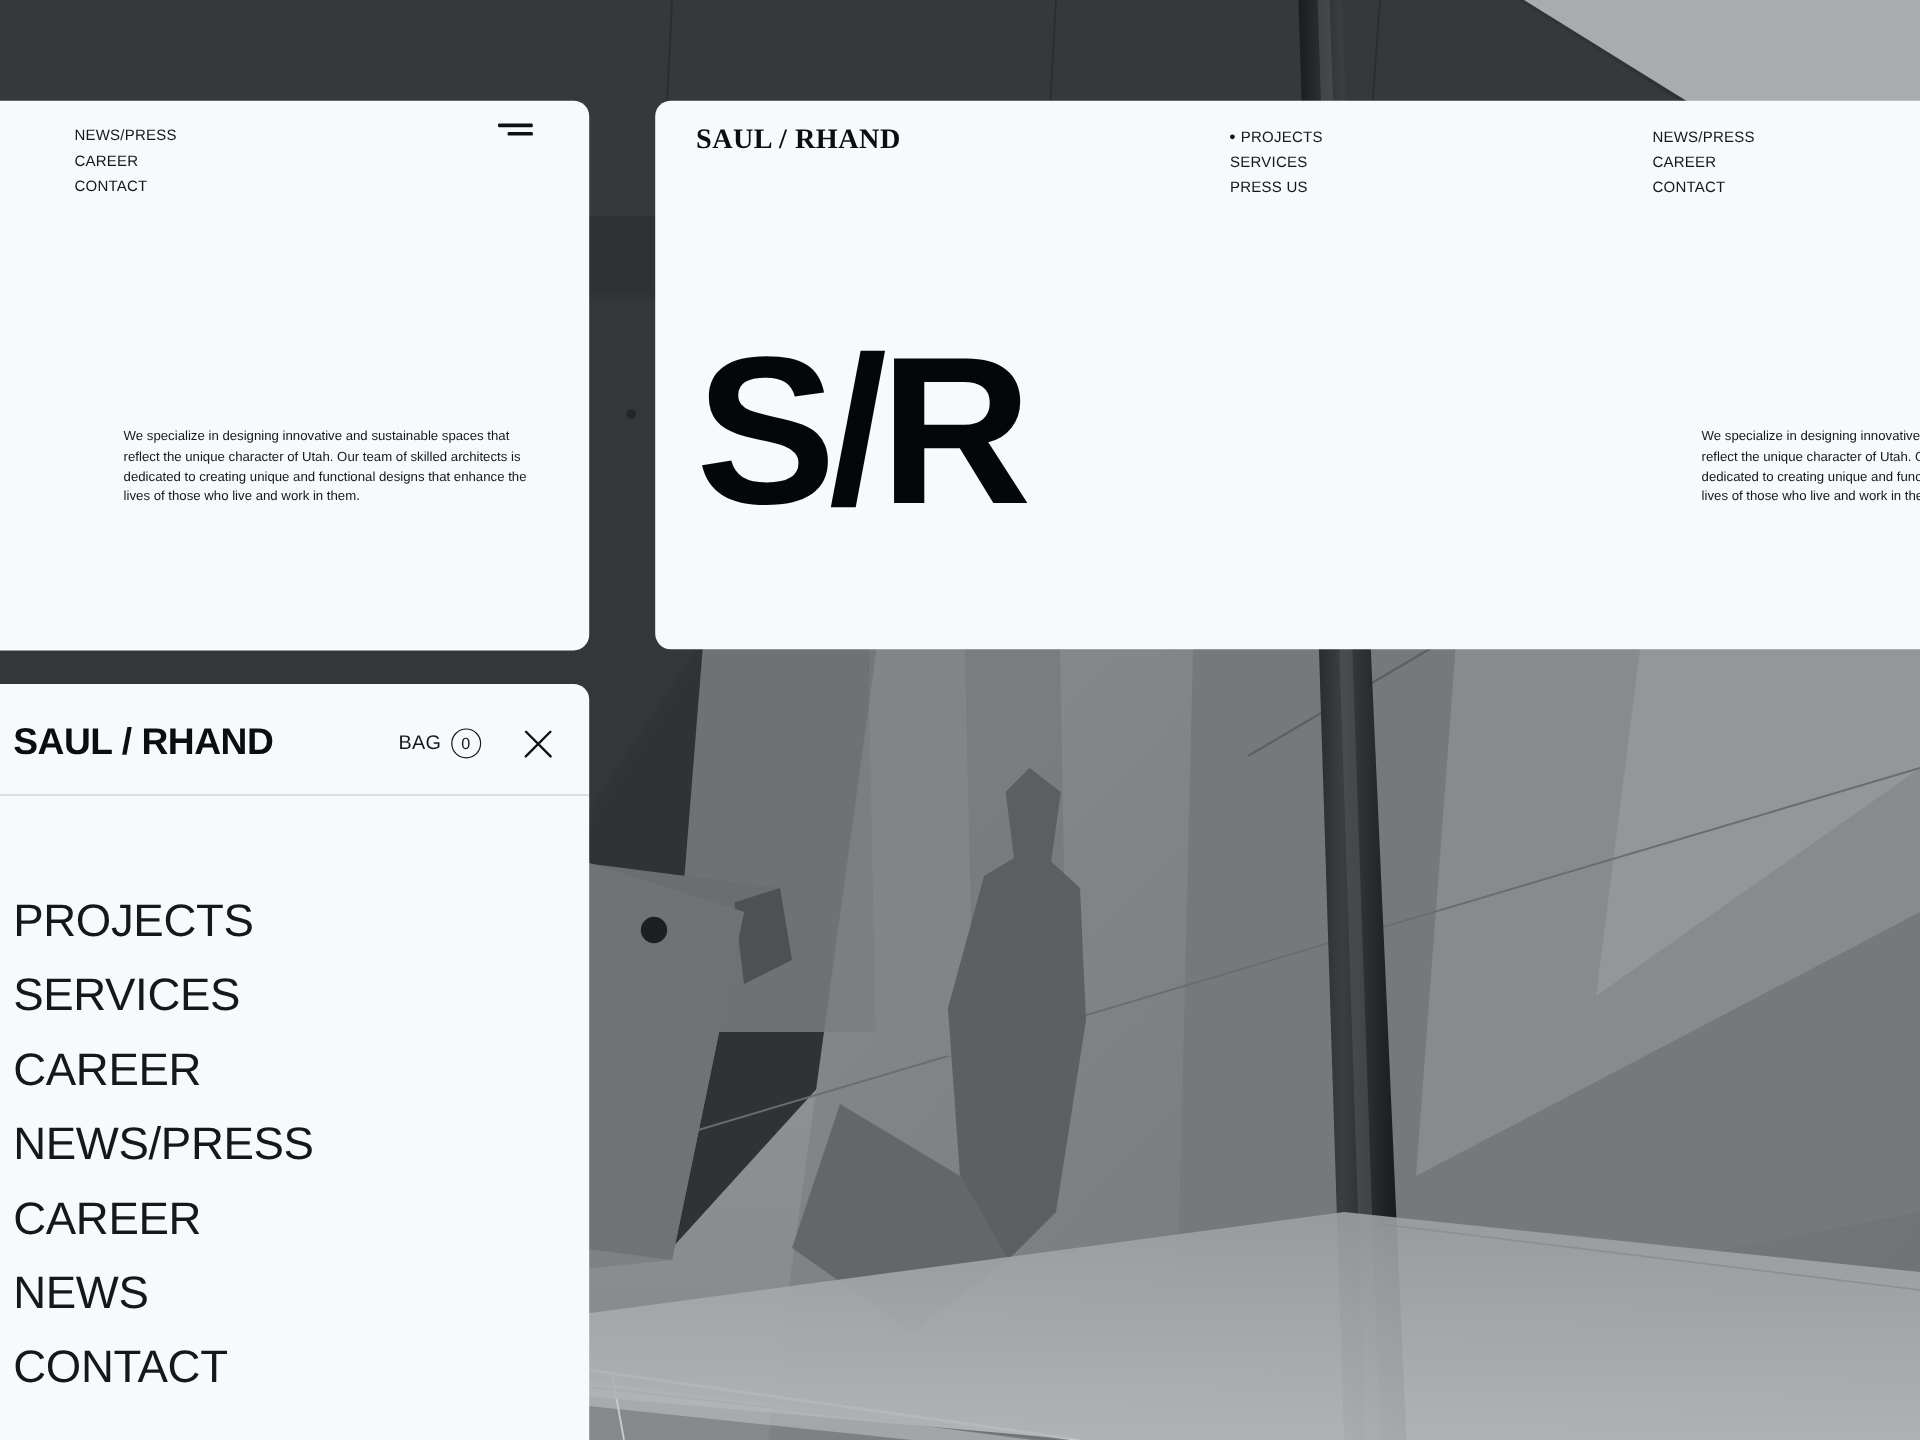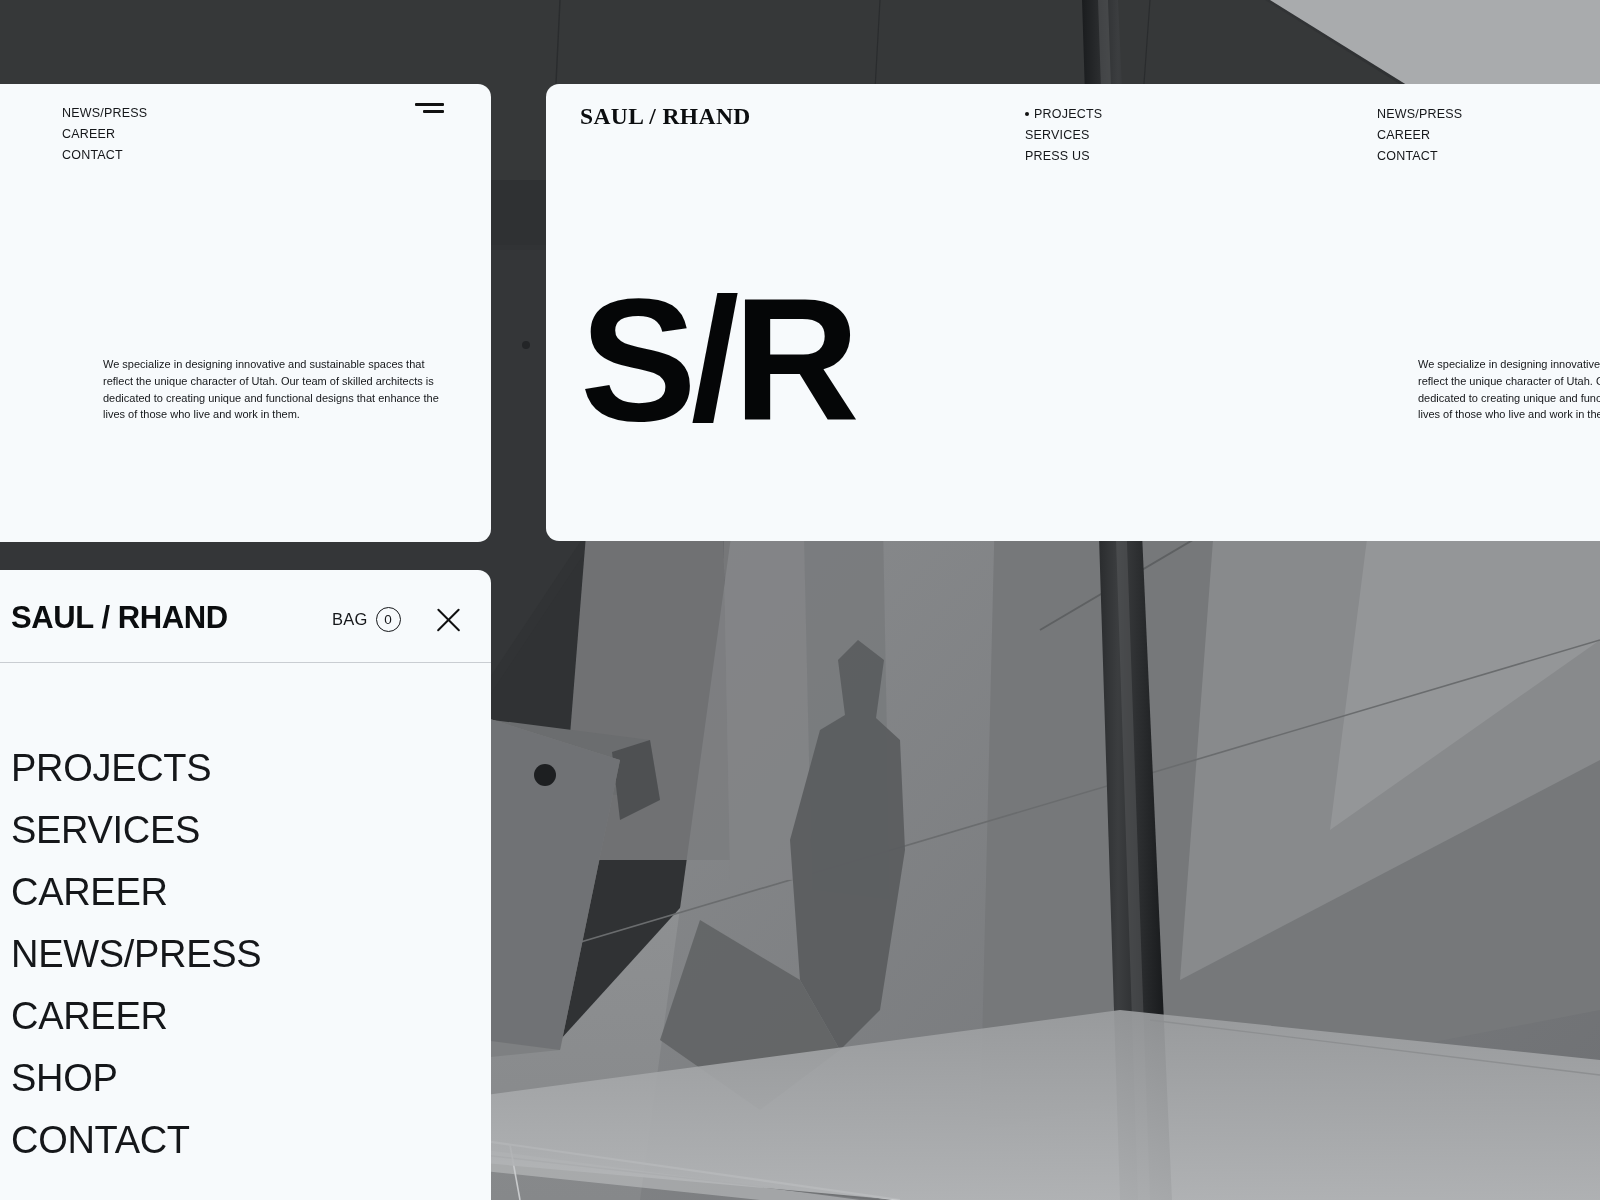--- a/index.html
+++ b/index.html
@@ -257,16 +257,16 @@
       <i></i>
     </div>
   </div>
 
   <nav id="menu-list">
     <a class="menu-item">PROJECTS</a>
     <a class="menu-item">SERVICES</a>
     <a class="menu-item">CAREER</a>
     <a class="menu-item">NEWS/PRESS</a>
     <a class="menu-item">CAREER</a>
-    <a class="menu-item">SHOP</a>
+    <a class="menu-item">NEWS</a>
     <a class="menu-item">CONTACT</a>
   </nav>
 </div>
 
 </body></html>

